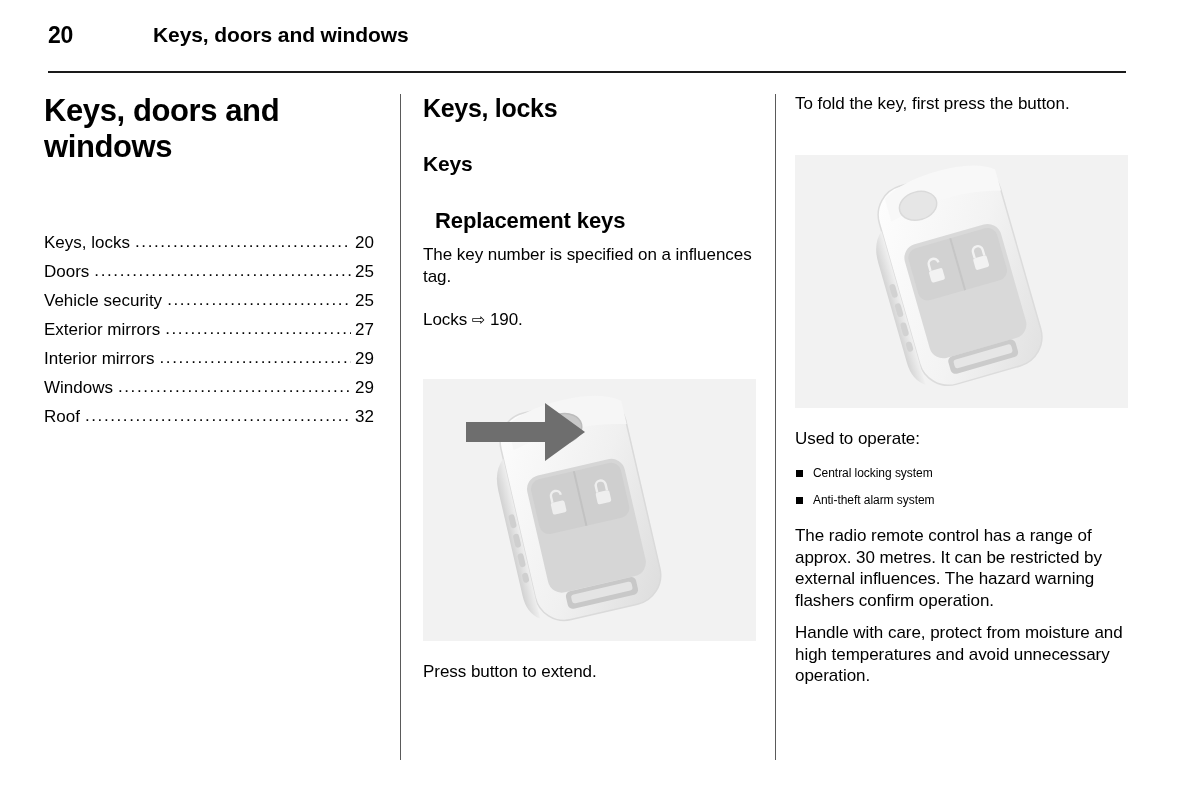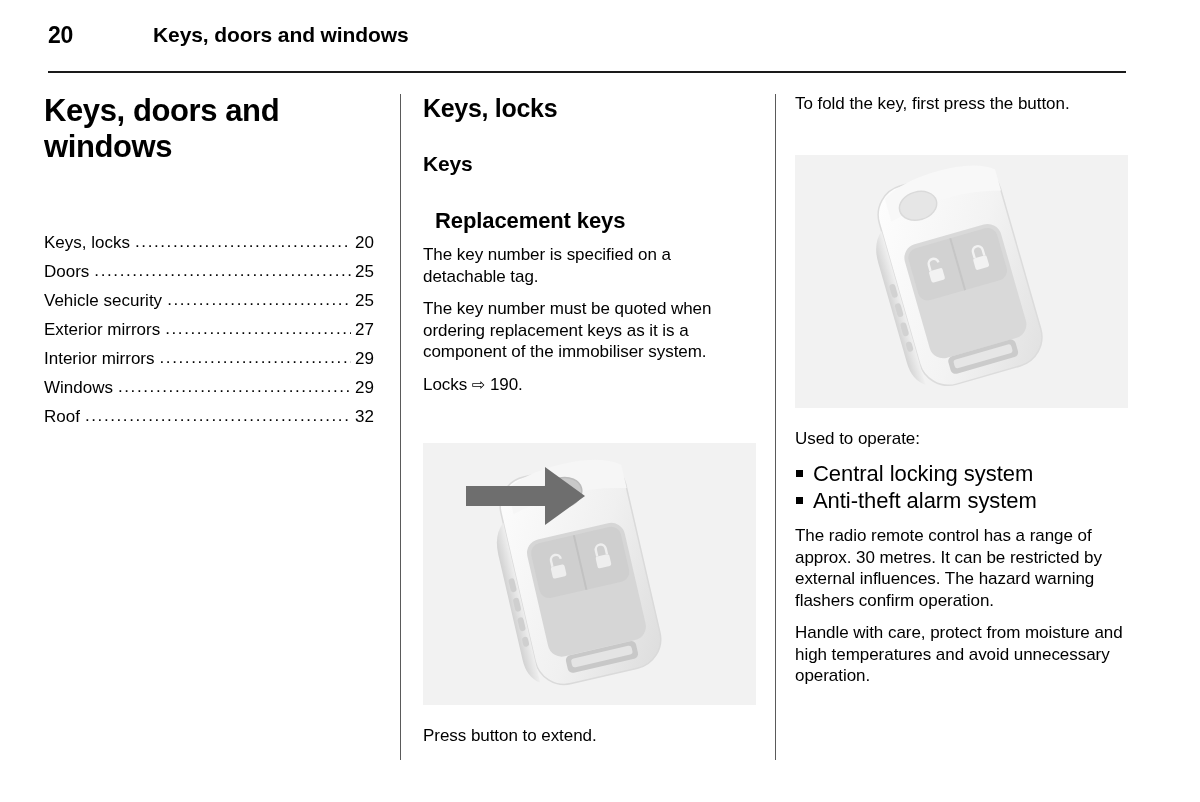--- a/index.html
+++ b/index.html
@@ -137,21 +137,21 @@
 
   
   ul.bullets {
     margin: 0;
     padding: 0;
     list-style: none;
   }
   ul.bullets li {
     position: relative;
     padding-left: 18px;
-    font-size: 22px;
+    font-size: 12px;
     line-height: 27px;
     letter-spacing: -0.05px;
   }
   ul.bullets li .sq {
     position: absolute;
     left: 1px;
     top: 10px;
     width: 7px;
     height: 7px;
     background: #000;
@@ -231,23 +231,22 @@
       </div>
     </div>
   </div>
 
   <div class="col col-mid">
     <h2 class="section-title">Keys, locks</h2>
     <div class="gap-lg"></div>
     <h3 class="subsection-title">Keys</h3>
     <div class="gap-md"></div>
     <h4 class="topic-title">Replacement keys</h4>
-    <p class="body">The key number is specified on a detachable tag.</p>
-    <div class="gap-sm"></div>
-    <p class="body">The key number must be quoted when ordering replacement keys as it is a component of the immobiliser system.</p>
+    <p class="body">The key number is specified on a influences tag.</p>
+    <div class="gap-sm"></div>
     <div class="gap-sm"></div>
     <p class="body">
       <span>Locks</span>
       <span class="arrow-glyph">⇨</span>
       <span>190.</span>
     </p>
     <div class="gap-lg"></div>
     <div class="gap-md"></div>
 
     <div class="figure fig-mid">

